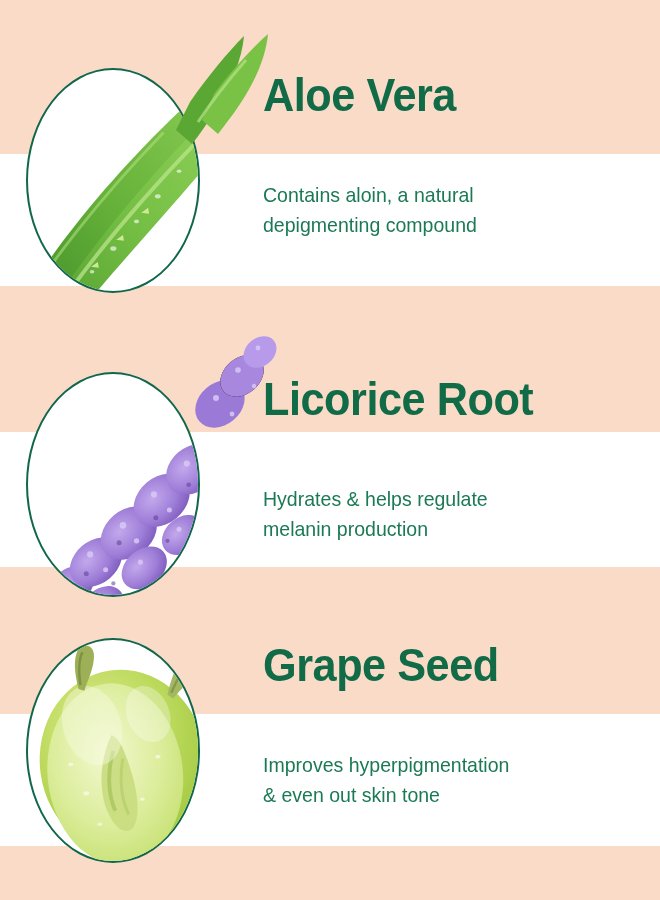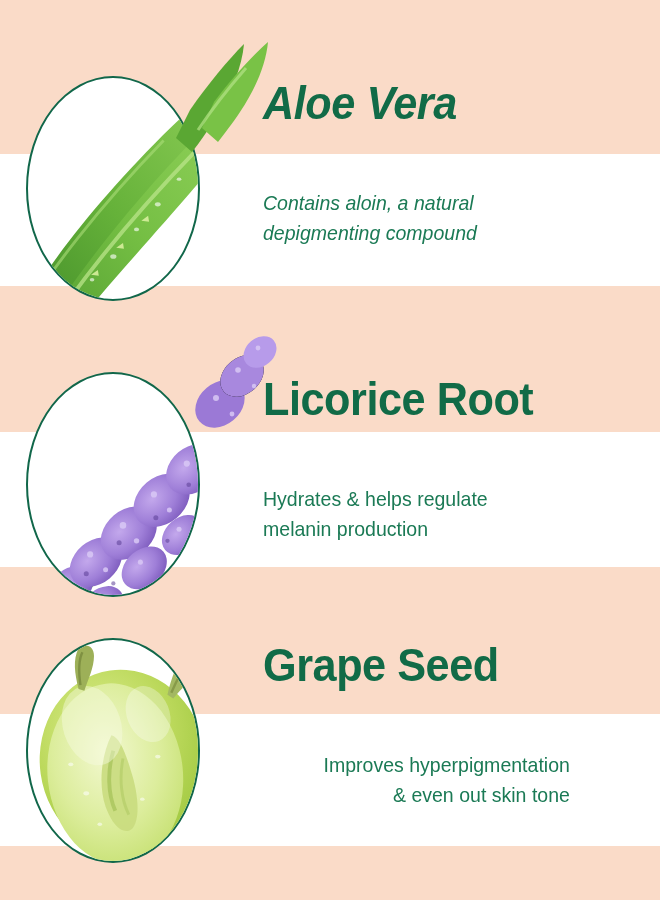--- a/index.html
+++ b/index.html
@@ -35,23 +35,23 @@
   .band-2 { top: 432px; height: 135px; }
   .band-3 { top: 714px; height: 132px; }
 
   
   .row {
     position: absolute;
     left: 0;
     width: 660px;
     z-index: 3;
   }
-  .row-1 { top: 8px;   height: 300px; font-style: italic; }
+  .row-1 { top: 0px;   height: 300px; }
   .row-2 { top: 304px; height: 300px; }
-  .row-3 { top: 570px; height: 300px; text-align: right; }
+  .row-3 { top: 570px; height: 300px; }
 
   
   .oval-wrap {
     position: absolute;
     left: 26px;
     top: 68px;
     width: 174px;
     height: 225px;
   }
   .oval-frame {

